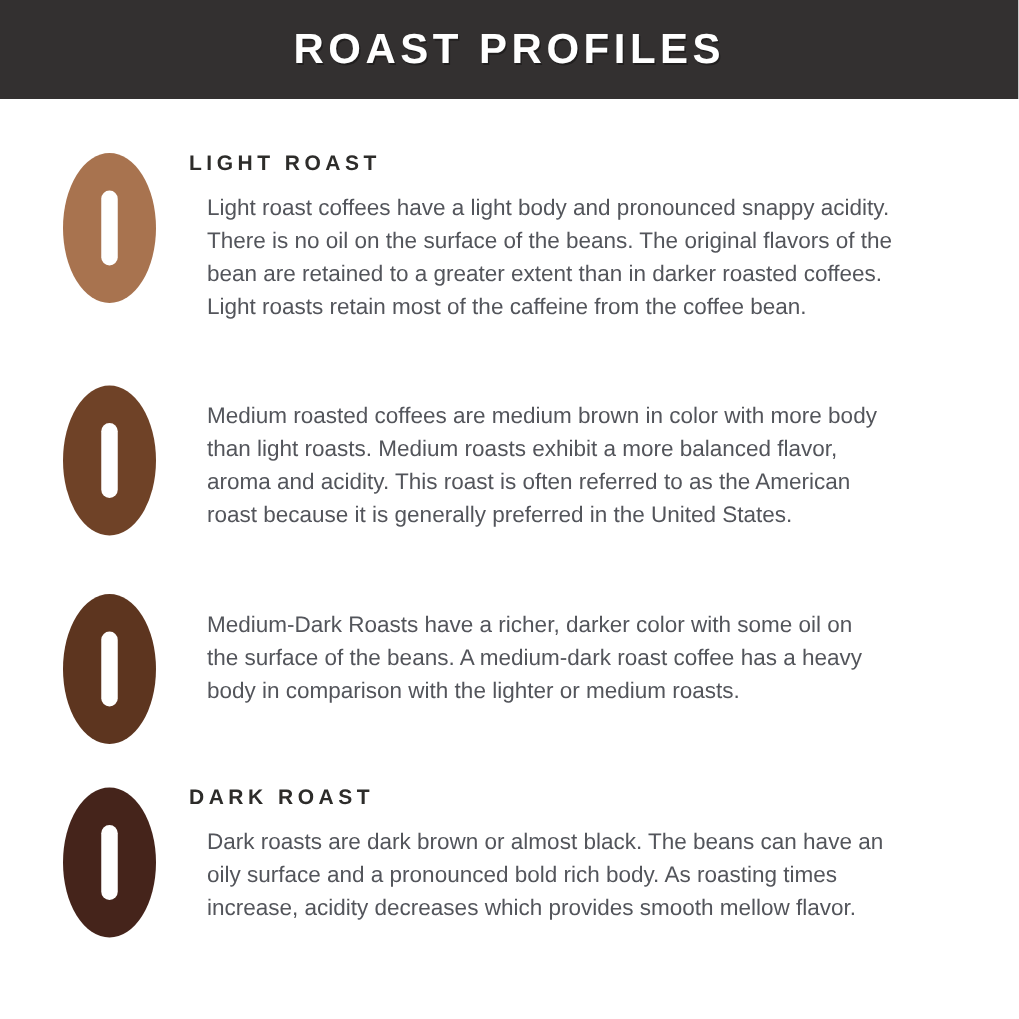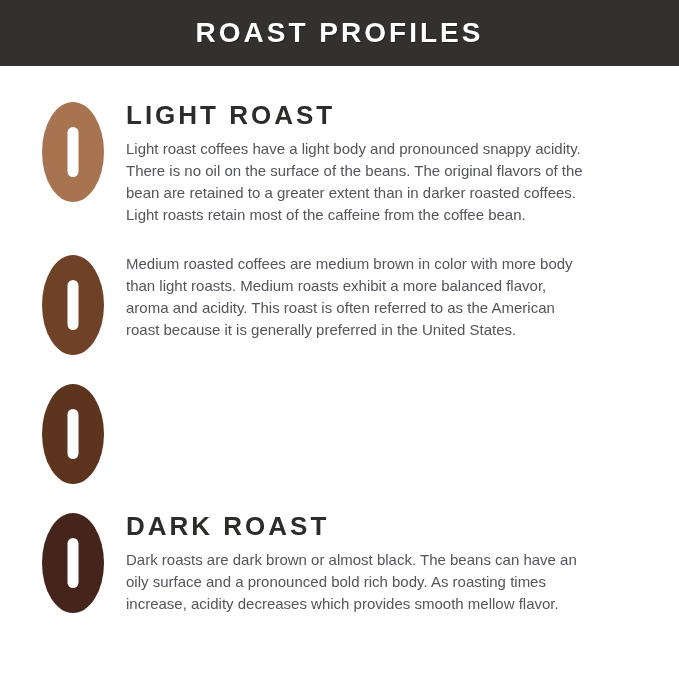--- a/index.html
+++ b/index.html
@@ -58,27 +58,27 @@
     height: 50px;
     background: #fff;
     border-radius: 6px;
   }
   .section-text {
     margin-left: 22px;
     width: 560px;
   }
   .section-heading {
     margin: 0 0 7px 0;
-    font-size: 26px;
+    font-size: 14px;
     font-weight: bold;
     letter-spacing: 3px;
     color: var(--heading-text, #2d2c2a);
   }
   .section-body {
-    margin: 0;
+    margin: 12px;
     font-size: 15px;
     line-height: 22px;
     color: var(--body-text, #53555b);
     white-space: pre-line;
   }
 </style>
 </head>
 <body>
 
 <header class="header-band">
@@ -110,20 +110,23 @@
 aroma and acidity.  This roast is often referred to as the American
 roast because it is generally preferred in the United States.</p>
     </div>
   </section>
 
   <section class="section">
     <div class="bean" style="background: rgb(93, 53, 31);">
       <div class="slit"></div>
     </div>
     <div class="section-text">
+      <p class="section-body">Medium-Dark Roasts have a richer, darker color with some oil on
+the surface of the beans. A medium-dark roast coffee has a heavy
+body in comparison with the lighter or medium roasts.</p>
     </div>
   </section>
 
   <section class="section extra-gap">
     <div class="bean" style="background: rgb(69, 36, 27);">
       <div class="slit"></div>
     </div>
     <div class="section-text">
       <h2 class="section-heading">DARK ROAST</h2>
       <p class="section-body">Dark roasts are dark brown or almost black. The beans can have an

